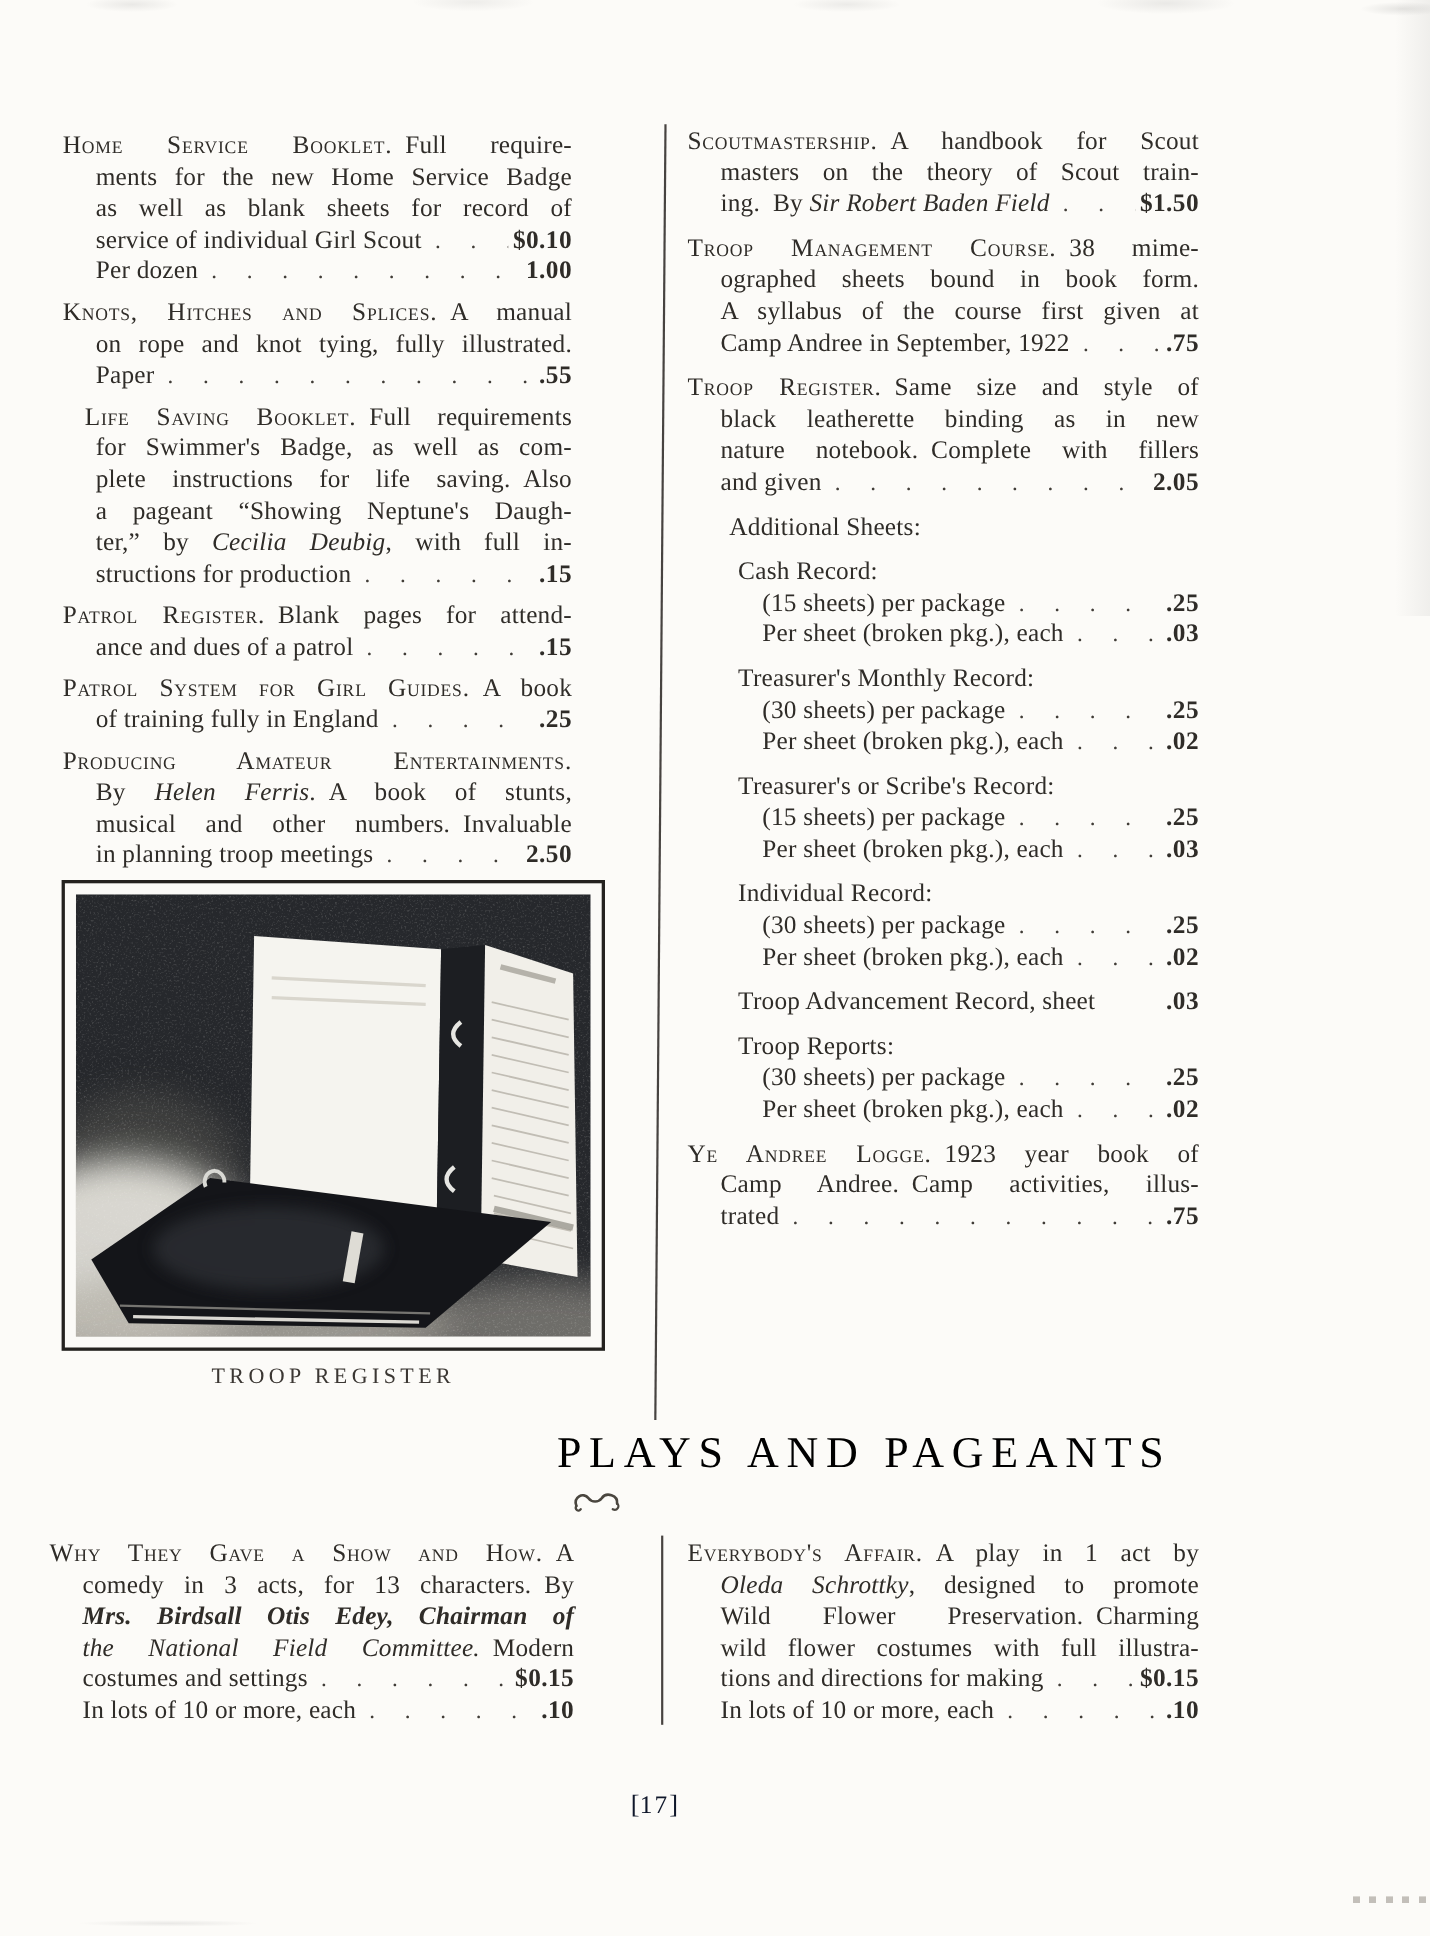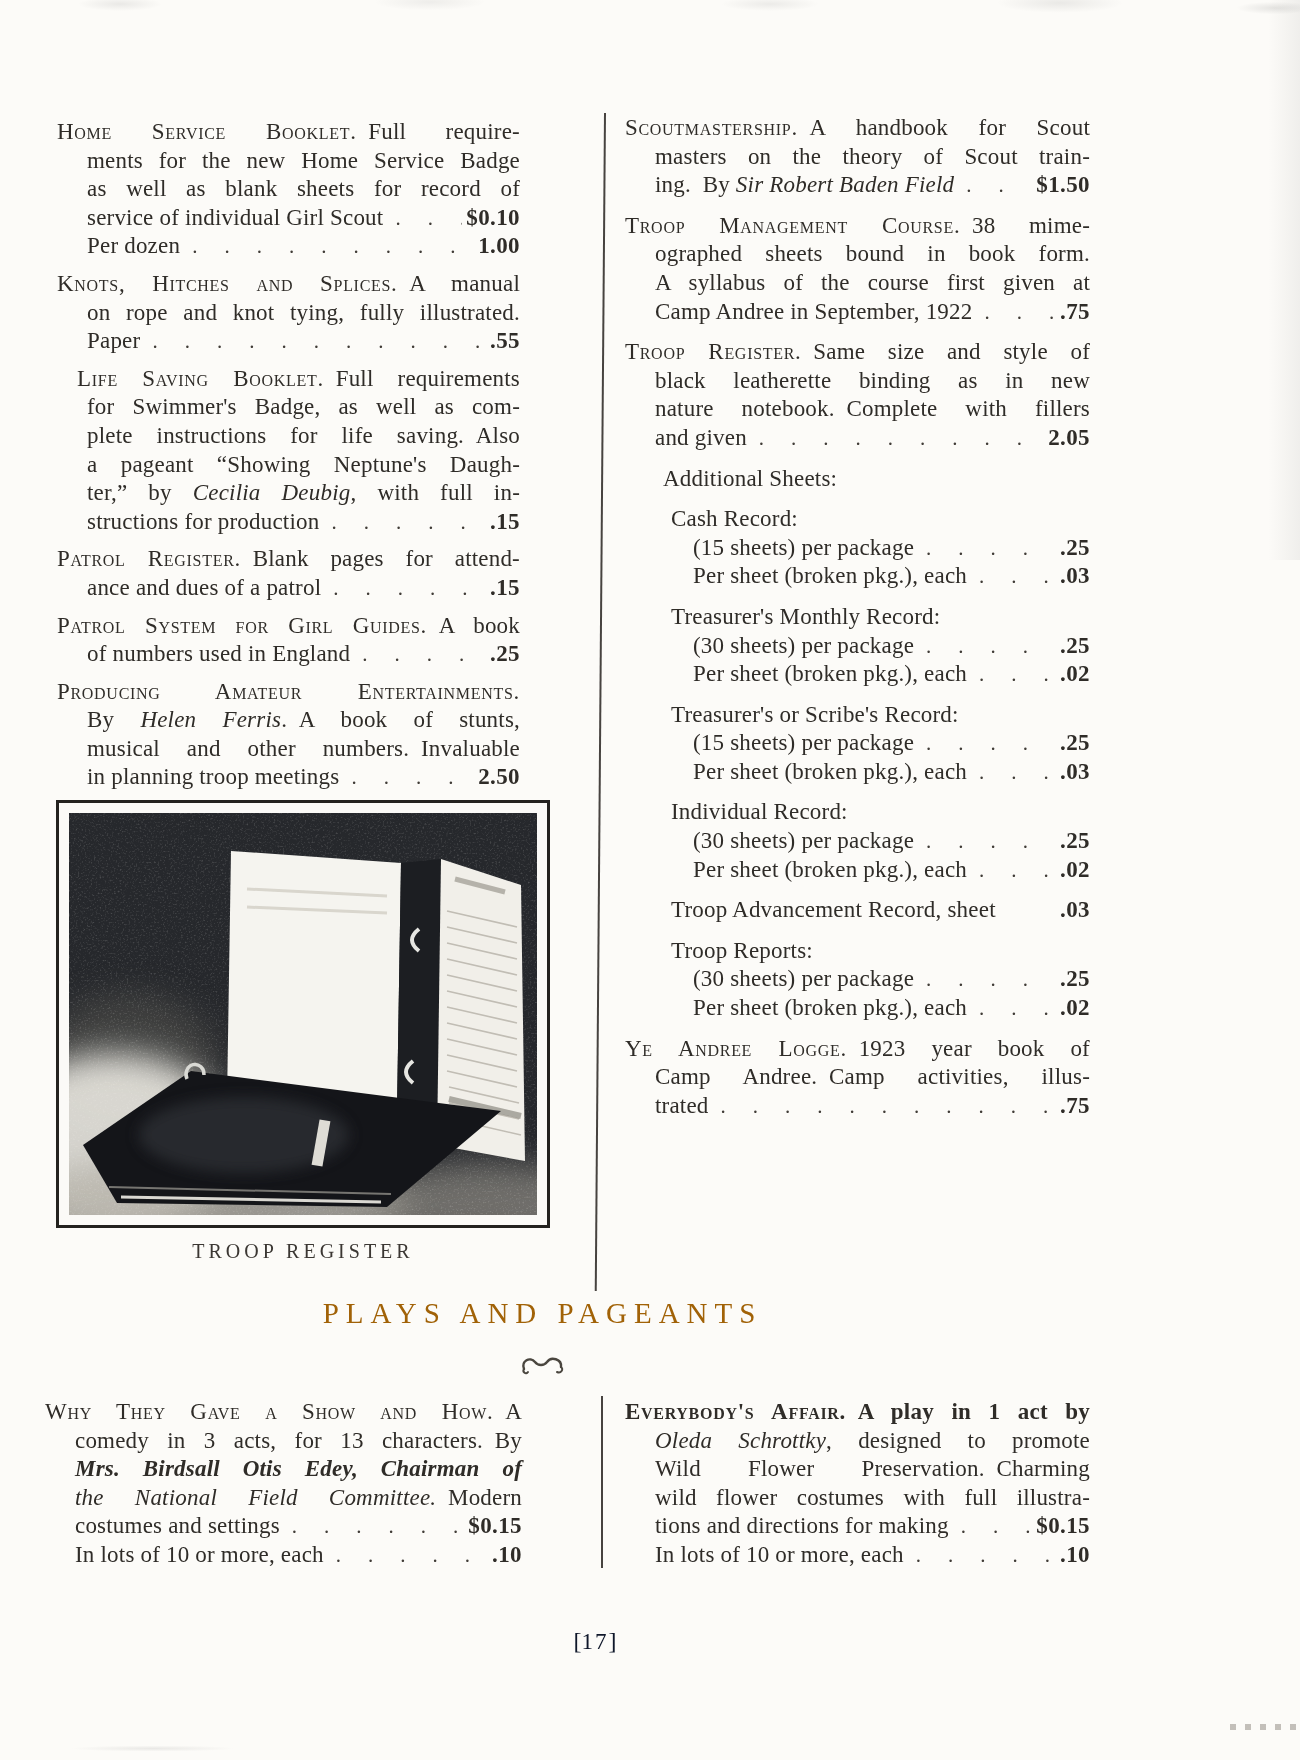--- a/index.html
+++ b/index.html
@@ -50,22 +50,22 @@
   #photo-frame{
     position:absolute;left:56px;top:800px;width:494px;height:428px;
     border:3px solid #24221f;background:#fbfaf7;padding:10px;box-sizing:border-box;
   }
   #photo-caption{
     position:absolute;left:56px;top:1240px;width:494px;text-align:center;
     font-size:20px;letter-spacing:4px;color:#3b3733;
   }
   
   #section-title{
-    position:absolute;left:20px;top:1297px;width:1045px;text-align:center;
-    font-size:29px;letter-spacing:7px;font-weight:400;color:#a16207;
+    position:absolute;left:20px;top:1297px;width:1045px;text-align:right;
+    font-size:40px;letter-spacing:7px;font-weight:400;color:#000000;
   }
   #section-ornament{
     position:absolute;left:20px;top:1352px;width:1045px;text-align:center;
   }
   
   #page-number{
     position:absolute;left:505px;top:1592px;width:180px;text-align:center;
     font-size:23px;letter-spacing:2px;color:#0f172a;margin-top:36px;
   }
   #page-number .bracket{font-size:24px;letter-spacing:0;}
@@ -138,21 +138,21 @@
         <div class="line just" style="padding-left: 0px;"><span class="lt"><span class="sc">Patrol Register.</span> Blank pages for attend-</span></div>
         <div class="line priced" style="padding-left: 30px;">
           <span class="lt">ance and dues of a patrol</span>
           <span class="dots">.  .  .  .  .  .  .  .  .  .  .  .  .  .  .  .  .  .  .  .  .  .  .  .  .  .  </span>
           <span class="price">.15</span>
         </div>
       </div>
       <div class="entry">
         <div class="line just" style="padding-left: 0px;"><span class="lt"><span class="sc">Patrol System for Girl Guides.</span> A book</span></div>
         <div class="line priced" style="padding-left: 30px;">
-          <span class="lt">of numbers used in England</span>
+          <span class="lt">of training fully in England</span>
           <span class="dots">.  .  .  .  .  .  .  .  .  .  .  .  .  .  .  .  .  .  .  .  .  .  .  .  .  .  </span>
           <span class="price">.25</span>
         </div>
       </div>
       <div class="entry">
         <div class="line just" style="padding-left: 0px;"><span class="lt"><span class="sc">Producing Amateur Entertainments.</span></span></div>
         <div class="line just" style="padding-left: 30px;"><span class="lt">By <i>Helen Ferris</i>. A book of stunts,</span></div>
         <div class="line just" style="padding-left: 30px;"><span class="lt">musical and other numbers. Invaluable</span></div>
         <div class="line priced" style="padding-left: 30px;">
           <span class="lt">in planning troop meetings</span>
@@ -289,21 +289,21 @@
         </div>
         <div class="line priced" style="padding-left: 30px;">
           <span class="lt">In lots of 10 or more, each</span>
           <span class="dots">.  .  .  .  .  .  .  .  .  .  .  .  .  .  .  .  .  .  .  .  .  .  .  .  .  .  </span>
           <span class="price">.10</span>
         </div>
       </div>
     </div>
   <div class="col" id="col-bottom-right">
       <div class="entry">
-        <div class="line just" style="padding-left: 0px; font-weight: bold;"><span class="lt"><span class="sc">Everybody's Affair.</span> A play in 1 act by</span></div>
+        <div class="line just" style="padding-left: 0px;"><span class="lt"><span class="sc">Everybody's Affair.</span> A play in 1 act by</span></div>
         <div class="line just" style="padding-left: 30px;"><span class="lt"><i>Oleda Schrottky</i>, designed to promote</span></div>
         <div class="line just" style="padding-left: 30px;"><span class="lt">Wild Flower Preservation. Charming</span></div>
         <div class="line just" style="padding-left: 30px;"><span class="lt">wild flower costumes with full illustra-</span></div>
         <div class="line priced" style="padding-left: 30px;">
           <span class="lt">tions and directions for making</span>
           <span class="dots">.  .  .  .  .  .  .  .  .  .  .  .  .  .  .  .  .  .  .  .  .  .  .  .  .  .  </span>
           <span class="price">$0.15</span>
         </div>
         <div class="line priced" style="padding-left: 30px;">
           <span class="lt">In lots of 10 or more, each</span>

